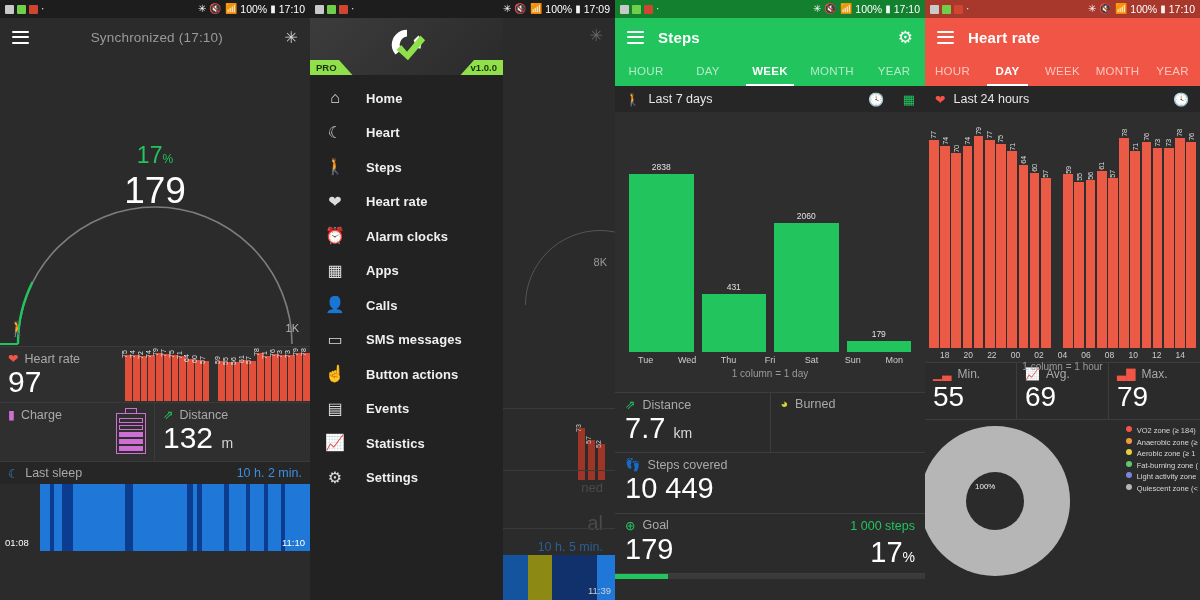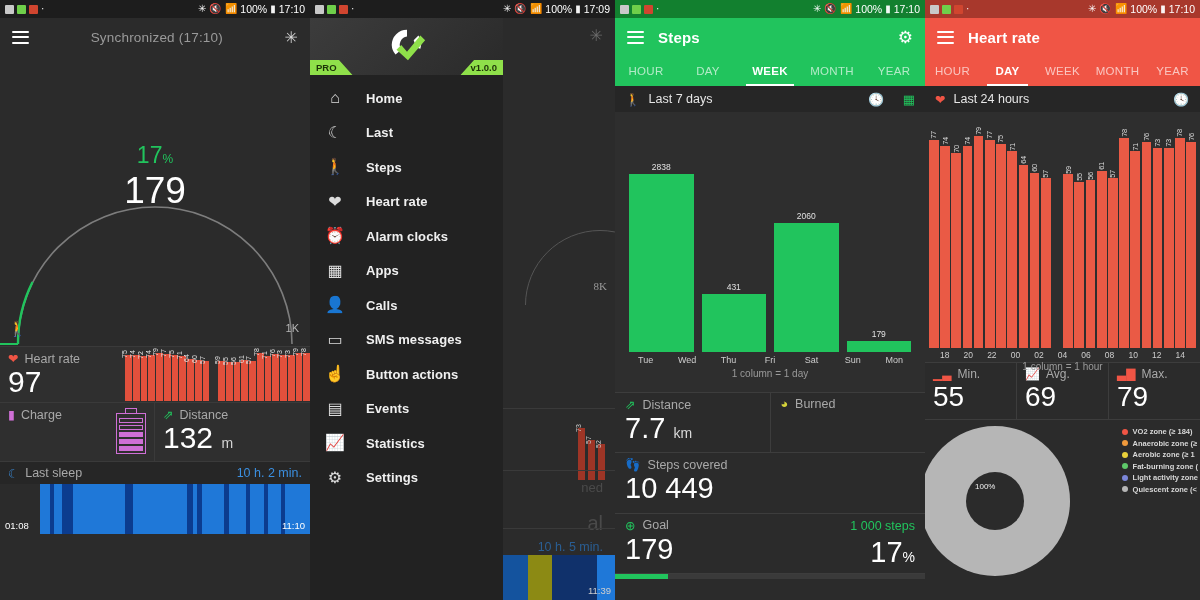--- a/index.html
+++ b/index.html
@@ -100,21 +100,21 @@
   .batt { position: absolute; right: 8px; top: 5px; width: 30px; height: 48px; }
   .batt .cap { width: 12px; height: 5px; margin: 0 auto; border: 1.5px solid #cf6fd6; border-bottom: none; }
   .batt .body { border: 1.5px solid #cf6fd6; height: 41px; padding: 2px; display: flex; flex-direction: column-reverse; gap: 2px; }
   .batt .seg { height: 5px; background: #cf6fd6; }
   .batt .seg.off { background: transparent; border: 1px solid #cf6fd6; height: 5px; }
   .dist-card { width: 155px; height: 58px; }
 
   .sleep-card { width: 310px; border-top: 1px solid #3a3a3a; }
   .sleep-hdr { display: flex; align-items: center; height: 22px; padding: 0 8px; background: #262626; font-size: 12.5px; color: #a9a9a9; gap: 6px; }
   .sleep-hdr .dur { margin-left: auto; color: #3b8fe0; }
-  .sleep-bar { height: 50px; display: flex; position: relative; padding-left: 40px; }
+  .sleep-bar { height: 67px; display: flex; position: relative; padding-left: 40px; }
   .sleep-bar .s { height: 100%; }
   .sleep-times { position: absolute; bottom: 3px; left: 0; right: 0; display: flex; justify-content: space-between; padding: 0 5px; font-size: 9.5px; color: #fff; }
 
   
   .p2 { background: #222; }
   .drawer-hdr { height: 57px; background: linear-gradient(135deg,#3c3c3c,#2a2a2a); position: relative; width: 100%; }
   .logo-c {
     position: absolute; left: 50%; top: 6px; transform: translateX(-50%);
     width: 42px; height: 42px;
   }
@@ -125,21 +125,21 @@
     clip-path: polygon(0 0, 15% 0, 22% 100%, 78% 100%, 85% 0, 100% 0, 100% 100%, 0 100%);
   }
   .menu { padding-top: 6px; }
   .menu-item { display: flex; align-items: center; height: 34.5px; padding: 0 0 0 14px; gap: 20px; cursor: pointer; }
   .menu-icon { width: 22px; text-align: center; color: #dcdcdc; font-size: 16px; line-height: 1; }
   .menu-label { font-size: 13px; color: #f0f0f0; font-weight: 700; letter-spacing: .1px; }
   
   .peek { position: absolute; right: 0; top: 0; width: 112px; height: 600px; background: #2b2b2b; z-index: 0; }
   .scrim { position: absolute; left: 0; top: 18px; width: 193px; height: 582px; background: #222; z-index: 2; }
   .p2inner { position: absolute; left: 0; top: 18px; width: 193px; z-index: 3; }
-  .peek-gauge { position: absolute; right: 8px; top: 280px; font-size: 11px; color: #9a9a9a; font-family: Liberation Serif, serif; }
+  .peek-gauge { position: absolute; right: 8px; top: 256px; font-size: 11px; color: #9a9a9a; }
   .peek-arc { position: absolute; right: -60px; top: 230px; width: 150px; height: 150px; border: 1px solid #555; border-radius: 50%; clip-path: inset(0 0 50% 0); }
   .peek-hr { position: absolute; right: 10px; top: 420px; display: flex; align-items: flex-end; gap: 3px; height: 60px; }
   .peek-hr .pb { width: 7px; background: #9e3526; position: relative; }
   .peek-hr .pb span { position: absolute; bottom: 100%; left: 50%; transform: translateX(-50%) rotate(-90deg); transform-origin: bottom center; font-size: 7px; color: #cfcfcf; }
   .peek-txt { position: absolute; right: 12px; font-size: 13px; color: #4a4a4a; }
   .peek-sleepdur { position: absolute; right: 12px; top: 540px; font-size: 12.5px; color: #2a5e93; }
   .peek-sleep { position: absolute; right: 0; bottom: 0; width: 112px; height: 45px; display: flex; }
   .peek-time { position: absolute; right: 4px; bottom: 4px; font-size: 9.5px; color: #cfcfcf; }
   .peek-div { position: absolute; right: 0; width: 112px; height: 1px; background: #3a3a3a; }
 
@@ -185,21 +185,21 @@
   .donut {
     position: absolute; left: -5px; top: 6px; width: 150px; height: 150px; border-radius: 50%;
     background: #b6b6b6;
   }
   .donut::after {
     content: ""; position: absolute; left: 50%; top: 50%; transform: translate(-50%,-50%);
     width: 58px; height: 58px; border-radius: 50%; background: #2b2b2b;
   }
   .donut-lbl { position: absolute; left: 50px; top: 62px; font-size: 8px; color: #f0f0f0; z-index: 3; }
   .legend { position: absolute; right: 2px; top: 6px; }
-  .legend-item { display: flex; align-items: center; gap: 5px; font-size: 7.5px; color: #d8d8d8; height: 11.5px; white-space: nowrap; font-weight: bold; }
+  .legend-item { display: flex; gap: 5px; font-size: 7.5px; color: #d8d8d8; height: 11.5px; white-space: nowrap; }
   .dot { width: 6px; height: 6px; border-radius: 50%; flex: none; }
 </style>
 </head>
 <body>
 
 <div class="screens">
 
   <div class="panel p1">
     <div class="statusbar">
       <div class="sb-left">
@@ -450,21 +450,21 @@
           <span>v1.0.0</span>
         </div>
       </div>
       <div class="menu" id="drawer-menu">
           <div class="menu-item">
             <div class="menu-icon">⌂</div>
             <div class="menu-label">Home</div>
           </div>
           <div class="menu-item">
             <div class="menu-icon">☾</div>
-            <div class="menu-label">Last</div>
+            <div class="menu-label">Heart</div>
           </div>
           <div class="menu-item">
             <div class="menu-icon">🚶</div>
             <div class="menu-label">Steps</div>
           </div>
           <div class="menu-item">
             <div class="menu-icon">❤</div>
             <div class="menu-label">Heart rate</div>
           </div>
           <div class="menu-item">

